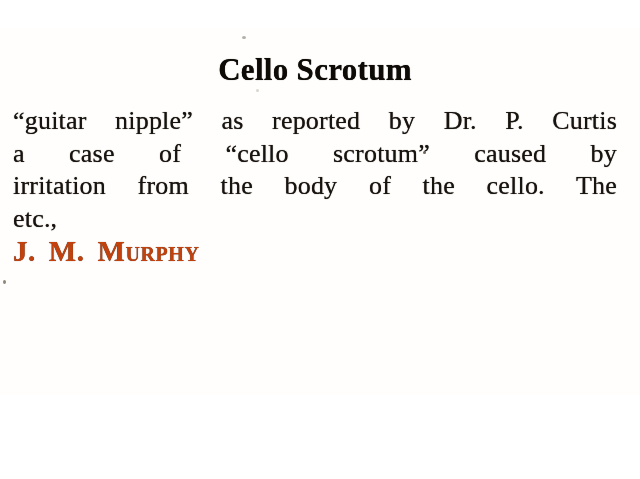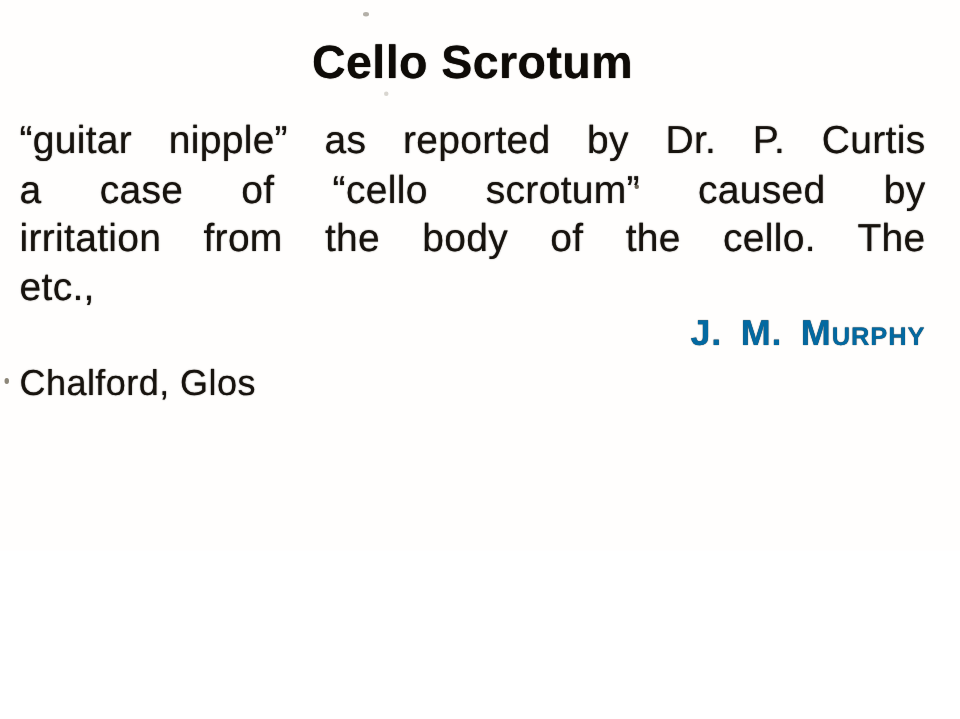--- a/index.html
+++ b/index.html
@@ -10,22 +10,23 @@
   body {
     width: 640px;
     height: 479px;
     overflow: hidden;
   }
   .scan-page {
     position: relative;
     width: 640px;
     height: 367px;
     background: #fffefd;
-    font-family: Liberation Sans, sans-serif;
+    font-family: Liberation Serif, serif;
     color: #17130e;
+    margin-top: 28px;
   }
   .column {
     position: absolute;
     left: 13px;
     top: 0;
     width: 604px;
   }
   .title {
     margin: 24px 0 0 0;
     font-size: 31px;
@@ -50,28 +51,28 @@
   .line.justify {
     text-align: justify;
     text-align-last: justify;
     text-justify: inter-word;
   }
   .smallcaps {
     font-variant: small-caps;
   }
   .signature {
     margin-top: 1px;
-    font-size: 24px;
+    font-size: 29px;
     line-height: 30px;
     font-weight: 700;
     font-variant: small-caps;
-    text-align: right;
+    text-align: left;
     letter-spacing: 0.6px;
     word-spacing: 5px;
-    color: #0369a1;
+    color: #c2410c;
     text-shadow: 0 0 0.7px rgba(18, 15, 10, 0.9);
   }
   .address {
     margin-top: 4px;
     font-size: 24px;
     line-height: 28px;
     letter-spacing: 0.3px;
     text-align: left;
     color: #17130e;
     text-shadow: 0 0 0.8px rgba(23, 19, 14, 0.85);
@@ -99,15 +100,14 @@
 
     <div class="body-text">
       <div class="line justify">“guitar nipple” as reported by Dr. P. Curtis</div>
       <div class="line justify">a case of “cello scrotum” caused by</div>
       <div class="line justify">irritation from the body of the cello. The</div>
       <div class="line">etc.,</div>
     </div>
 
     <div class="signature">J. M. Murphy</div>
 
-    <div class="address">Chalford, Glos</div>
   </div>
 </div>
 
 </body></html>

